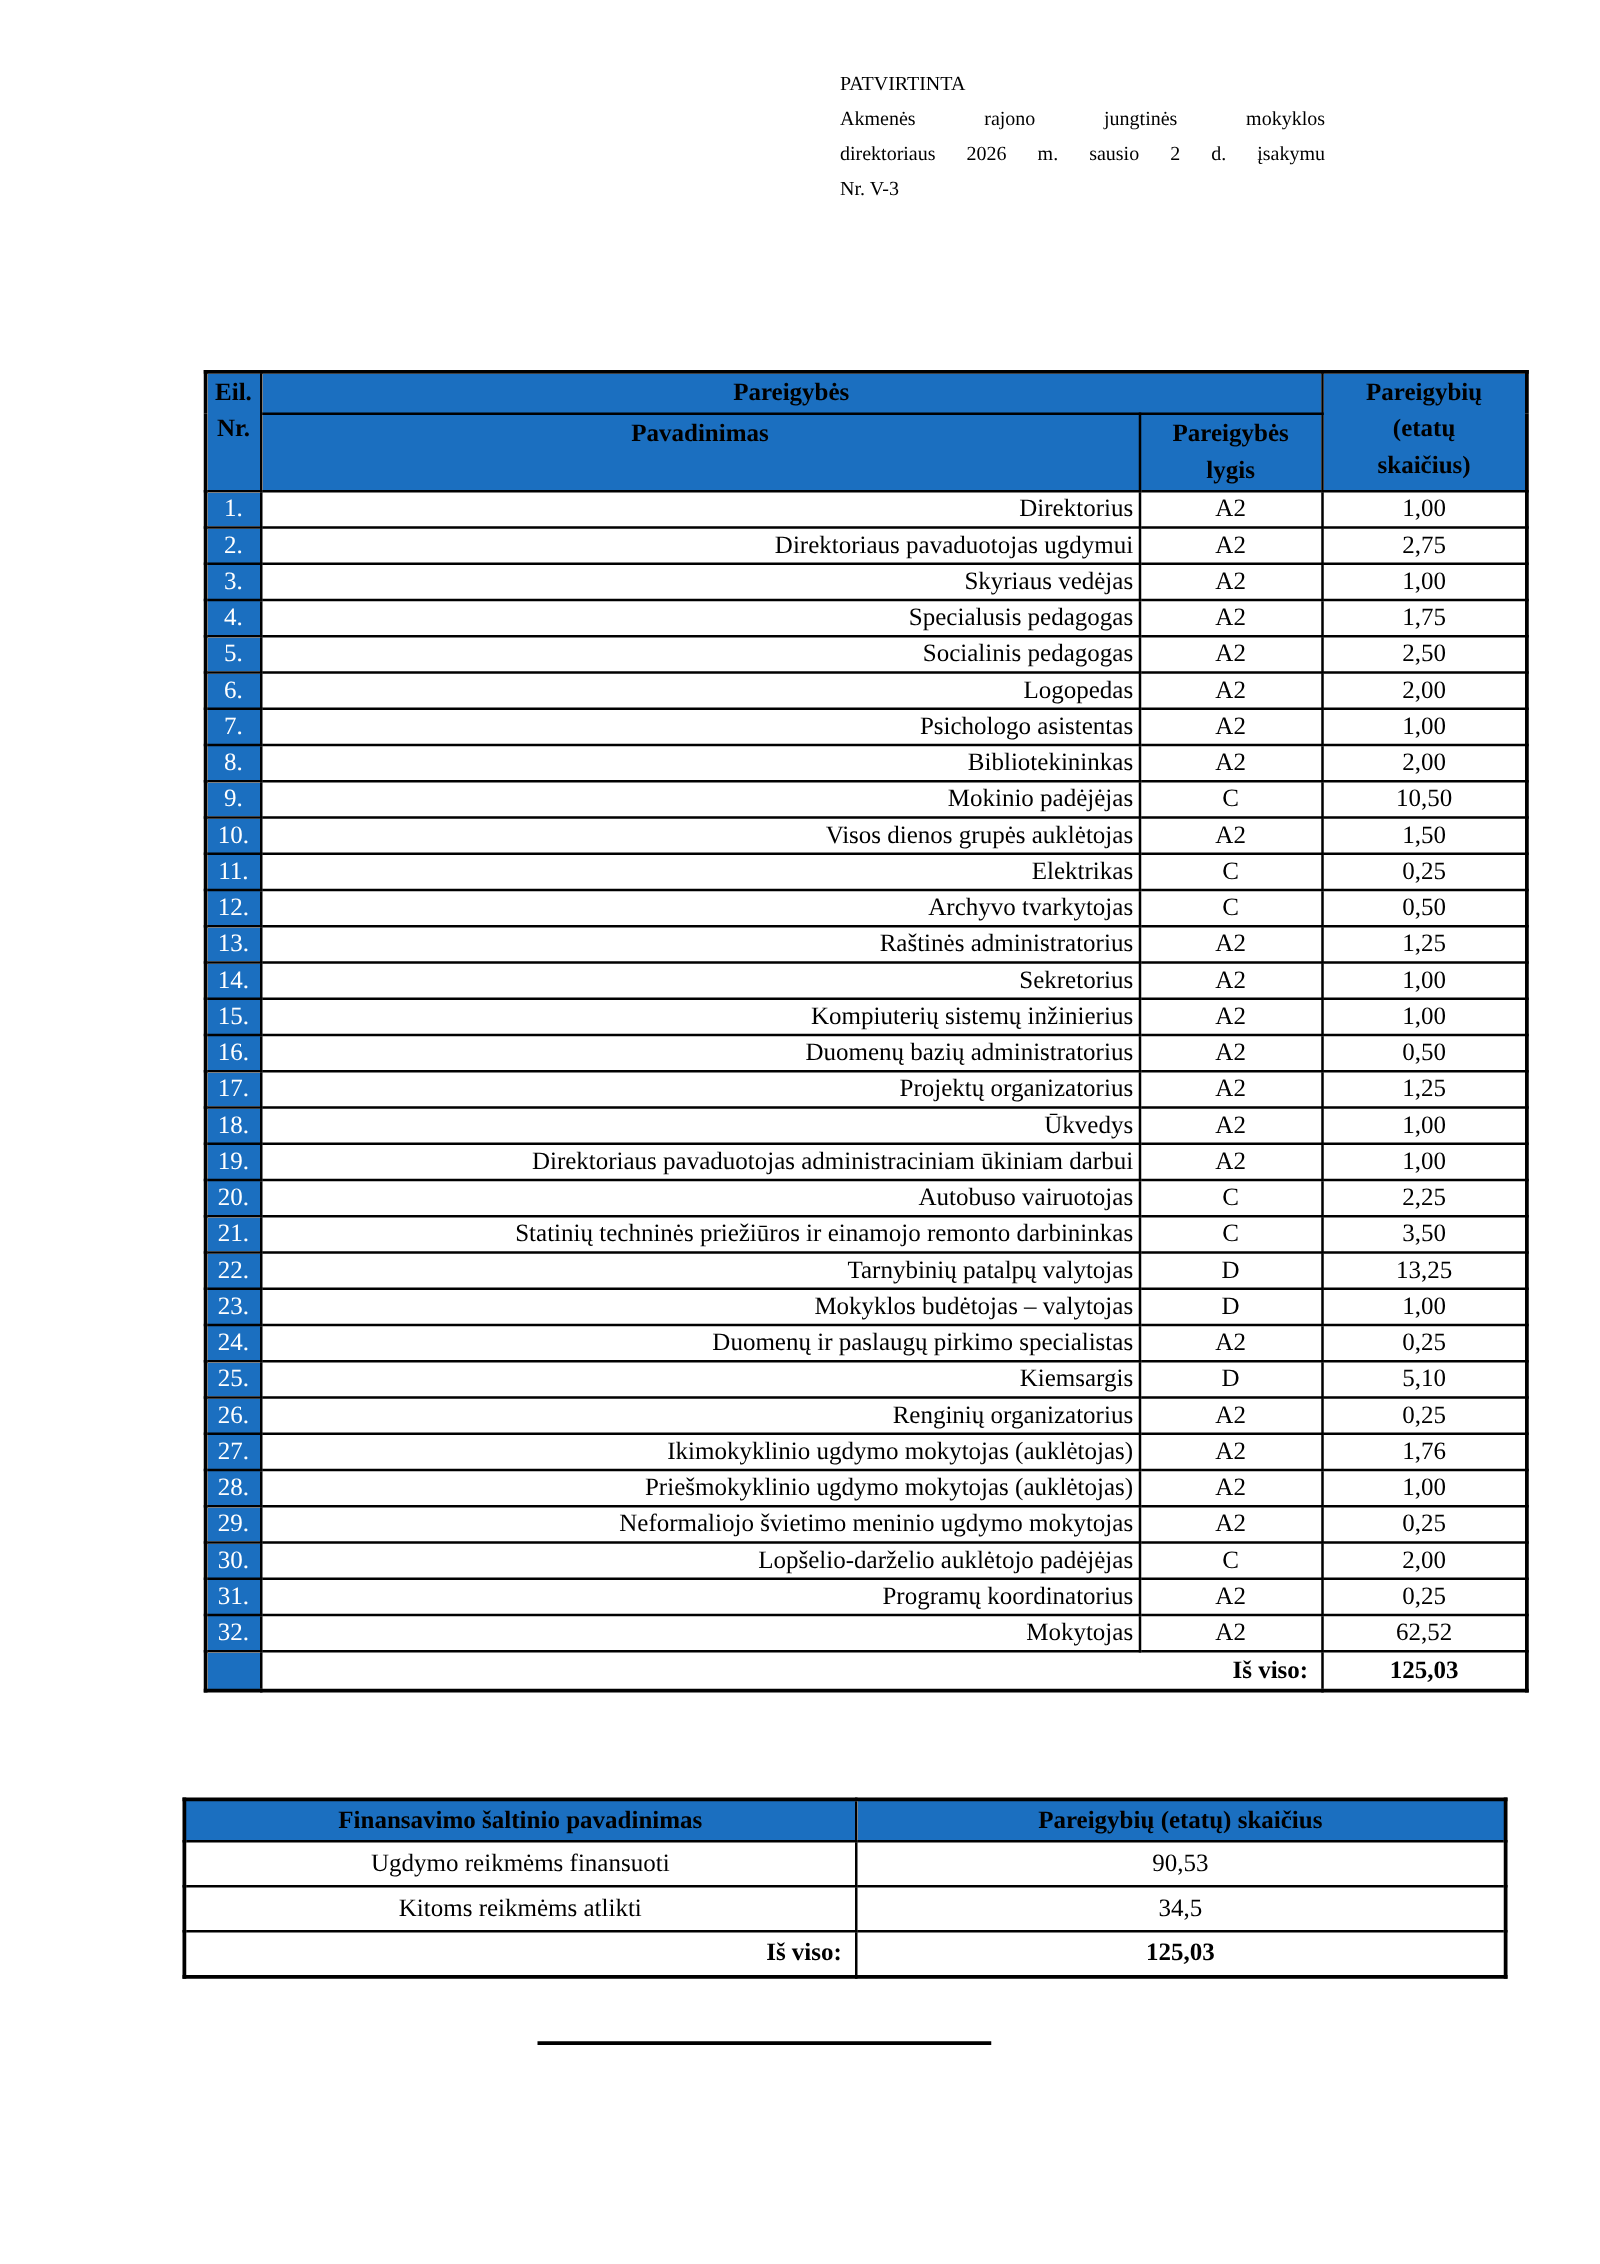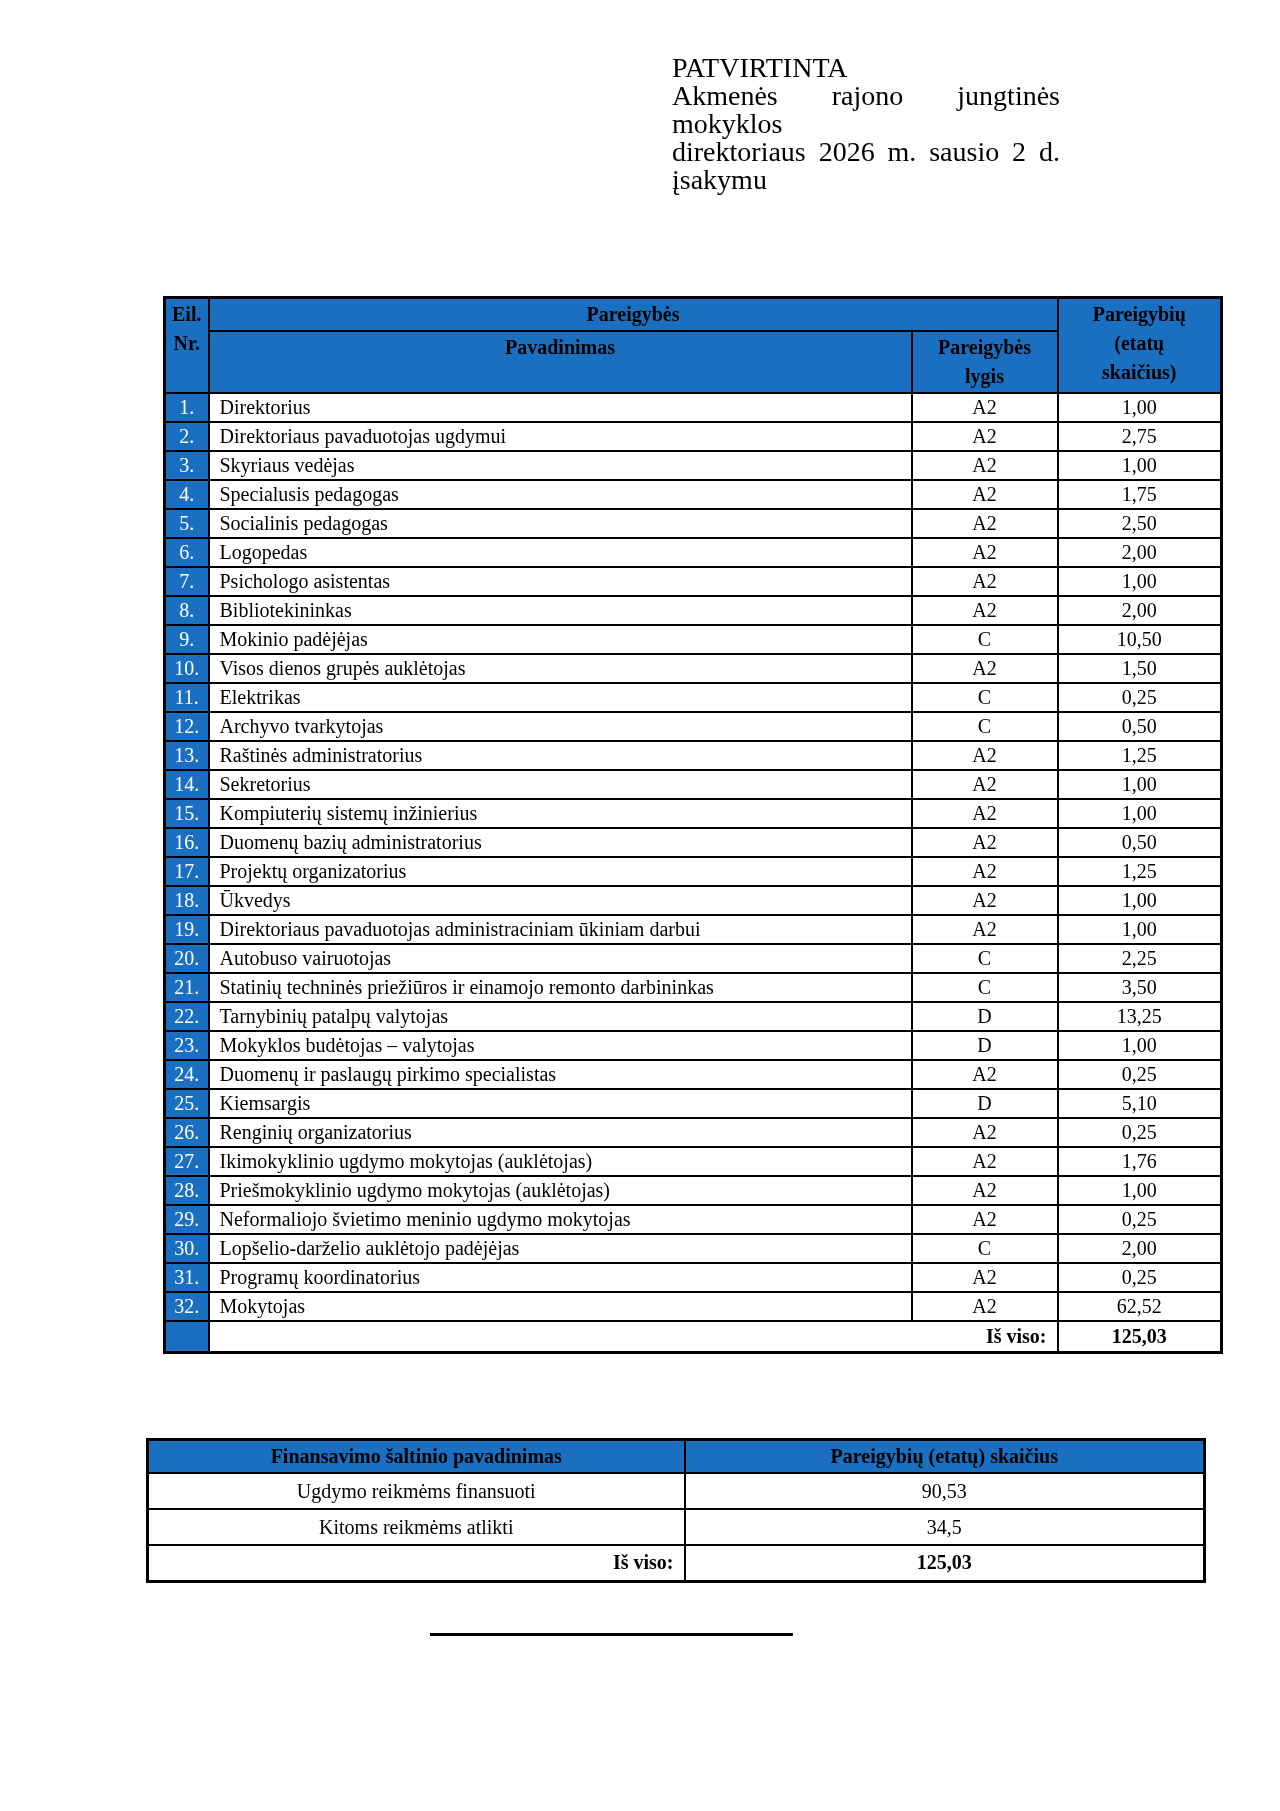--- a/index.html
+++ b/index.html
@@ -7,21 +7,21 @@
   html, body { margin: 0; padding: 0; }
   body {
     width: 1280px; height: 1811px;
     background: #ffffff;
     font-family: "Liberation Serif", "DejaVu Serif", serif;
     color: #000;
   }
   .page { position: relative; width: 1280px; height: 1811px; background: #fff; overflow: hidden; }
 
   
-  .approval { position: absolute; left: 672px; top: 54px; width: 388px; font-size: 28px; line-height: 28px; }
+  .approval { position: absolute; left: 672px; top: 54px; width: 388px; font-size: 16px; line-height: 28px; }
   .approval-line { white-space: nowrap; }
   .approval-line.just { white-space: normal; text-align: justify; text-align-last: justify; }
 
   
   .doc-title {
     position: absolute; left: 163px; top: 183px; width: 1057px;
     margin: 0; text-align: center; font-size: 22px; line-height: 30px; font-weight: bold;
   }
 
   
@@ -33,21 +33,21 @@
   
   .positions { position: absolute; left: 163px; top: 296px; width: 1057px; }
   .positions col.c-nr    { width: 44px; }
   .positions col.c-name  { width: 703px; }
   .positions col.c-level { width: 146px; }
   .positions col.c-count { width: 164px; }
   .positions thead tr.h1 th { height: 32px; }
   .positions thead tr.h2 th { height: 59px; }
   .positions tbody td { height: 29px; line-height: 27px; padding: 0 4px; }
   .positions td.nr { background: var(--header-blue); color: #fff; text-align: center; }
-  .positions td.name { text-align: left; padding-left: 10px; }
+  .positions td.name { text-align: right; padding-left: 10px; }
   .positions td.level, .positions td.count { text-align: center; }
   .positions tfoot td { height: 29px; line-height: 27px; font-weight: bold; }
   .positions tfoot td.total-label { text-align: right; padding-right: 10px; }
   .positions tfoot td.count { text-align: center; }
   .positions tfoot td.nr { background: var(--header-blue); }
 
   
   .funding { position: absolute; left: 146px; top: 1438px; width: 1057px; }
   .funding col.c-source { width: 537px; }
   .funding col.c-count  { width: 520px; }
@@ -61,20 +61,21 @@
 </style>
 </head>
 <body>
 
 <div class="page">
 
   <div class="approval">
     <div class="approval-line">PATVIRTINTA</div>
     <div class="approval-line just">Akmenės rajono jungtinės mokyklos</div>
     <div class="approval-line just">direktoriaus 2026 m. sausio 2 d. įsakymu</div>
+    <div class="approval-line">Nr. V-3</div>
   </div>
 
 
   <table class="positions doc-table">
     <colgroup>
       <col class="c-nr">
         <col class="c-name">
         <col class="c-level">
         <col class="c-count">
     </colgroup>

